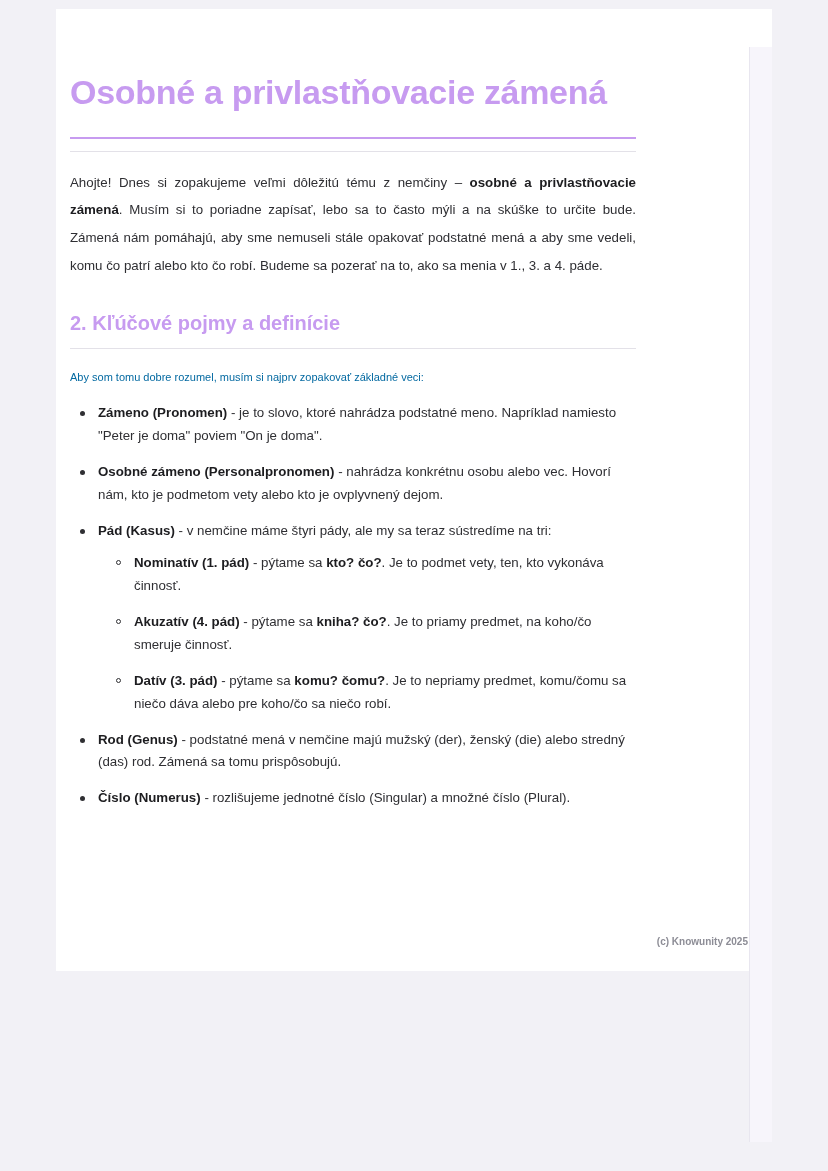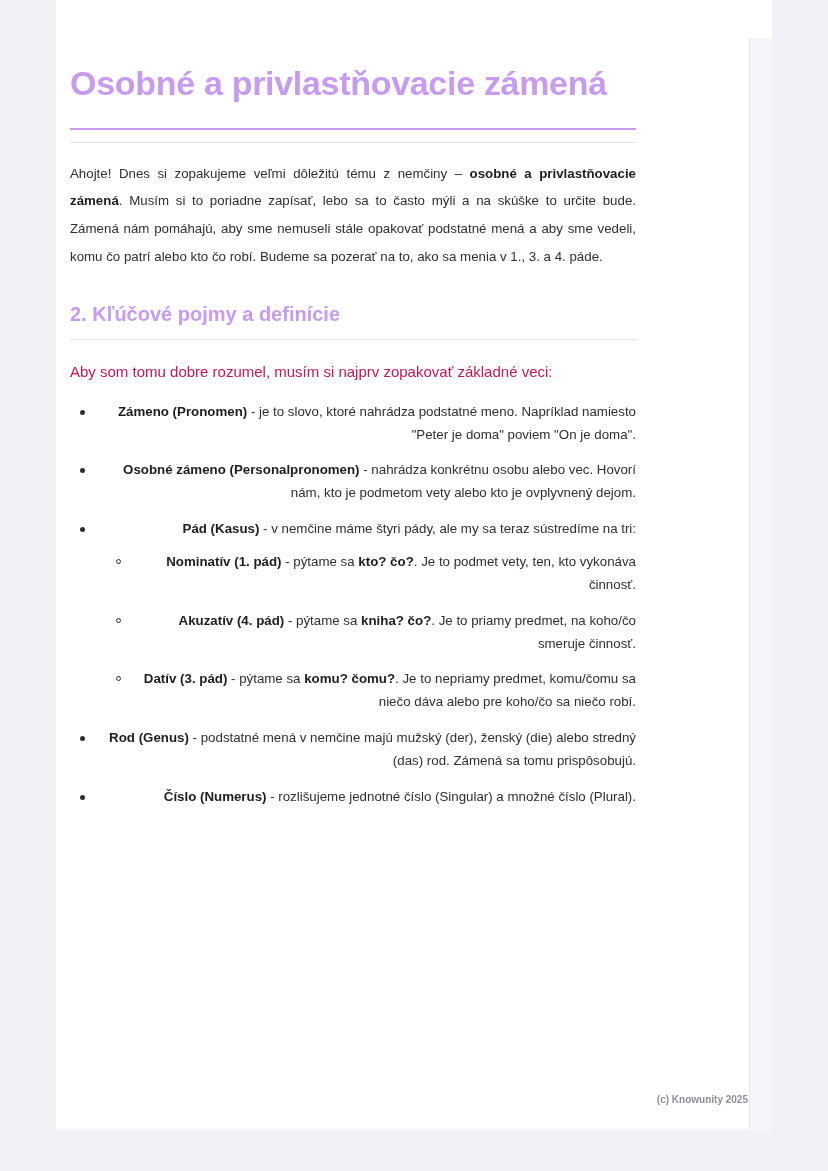--- a/index.html
+++ b/index.html
@@ -9,23 +9,23 @@
   body {
     width: 828px;
     height: 1171px;
     background: #f2f1f6;
     font-family: "Liberation Sans", sans-serif;
     overflow: hidden;
   }
   .page {
     position: absolute;
     left: 56px;
-    top: 0;
+    top: 9px;
     width: 716px;
-    height: 1129px;
+    height: 962px;
     background: #ffffff;
     box-sizing: border-box;
   }
   .content {
     position: absolute;
     left: 14px;
     top: 62px;
     width: 566px;
   }
   h1.doc-title {
@@ -55,38 +55,37 @@
   }
   p.body-text {
     margin: 17px 0 0 0;
     font-size: 13.3px;
     line-height: 2.1;
     color: #2f2f33;
     text-align: justify;
   }
   p.lead-text {
     margin: 18px 0 0 0;
-    font-size: 15px;
+    font-size: 11px;
     line-height: 1.9;
-    color: #be185d;
+    color: #0369a1;
   }
   b { font-weight: bold; color: #1d1d20; }
   ul.bullets {
     margin: 14px 0 0 0;
     padding: 0 0 0 20px;
     list-style: none;
   }
   ul.bullets > li {
     position: relative;
     margin-top: 13px;
     padding-left: 8px;
     font-size: 13.3px;
     line-height: 1.72;
     color: #2f2f33;
-    text-align: right;
   }
   ul.bullets > li:first-child { margin-top: 0; }
   ul.bullets > li::before {
     content: "";
     position: absolute;
     left: -10px;
     top: 9px;
     width: 5px;
     height: 5px;
     border-radius: 50%;

